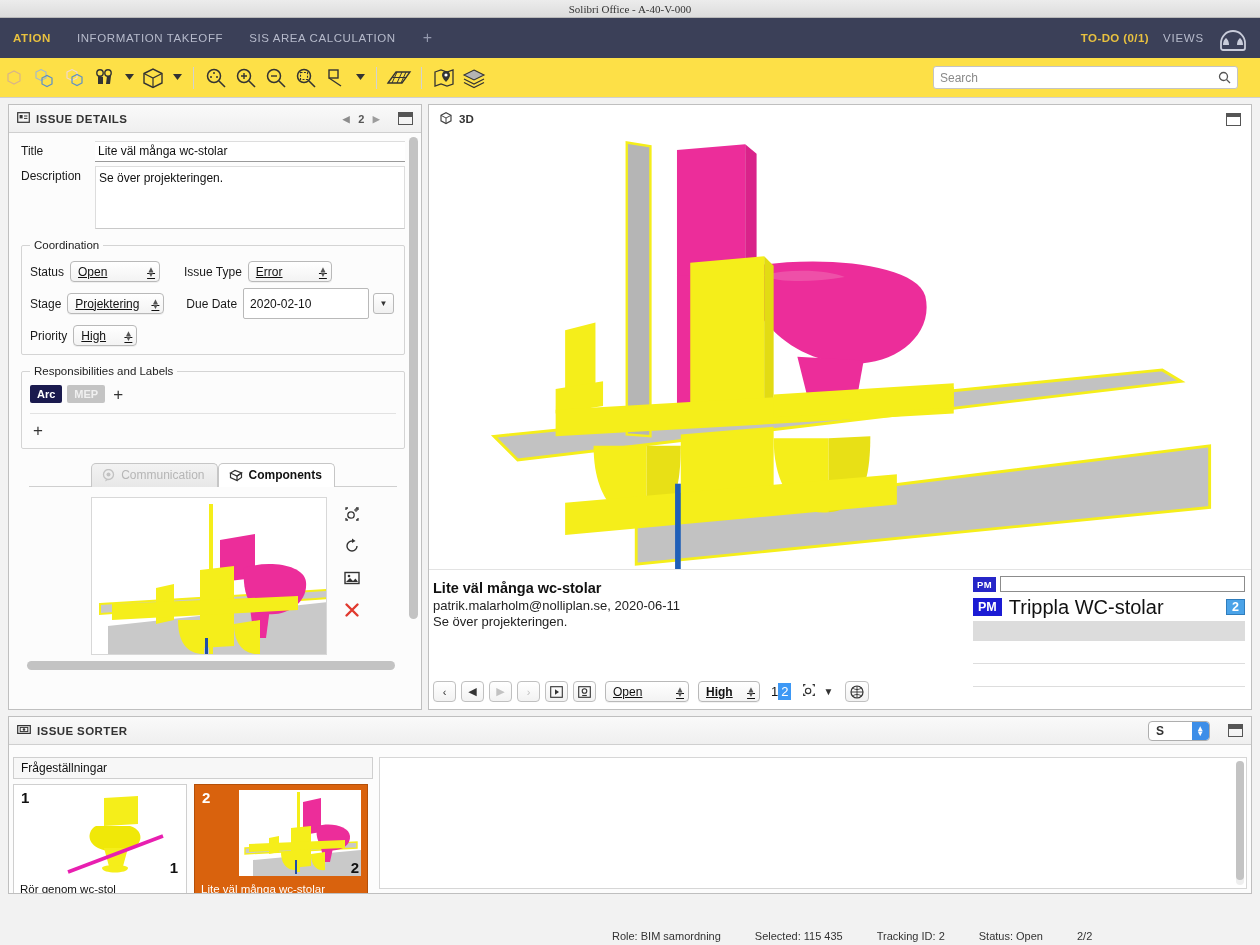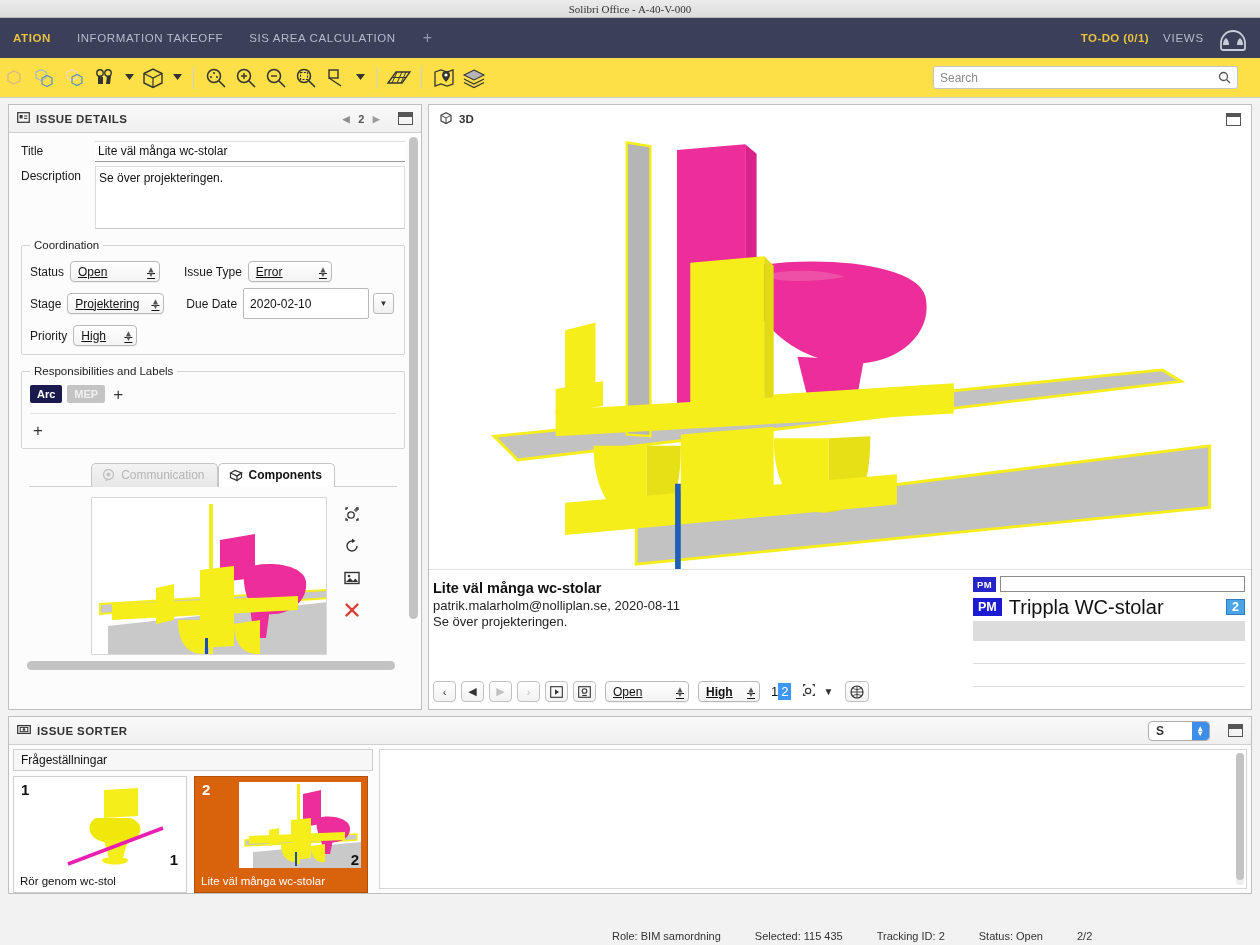--- a/index.html
+++ b/index.html
@@ -192,21 +192,21 @@
     padding: 2px 5px;
   }
   .pm-label { font-size:20px; color:#111; flex:1; }
   .pm-count {
     background:#4ba3e8; color:#fff; font-size:12.5px; font-weight:bold;
     border:1px solid #2f7dbd; padding:0px 5px;
   }
   .pm-blank-gray { height:20px; background:#dcdcdc; margin-top:3px; }
   .pm-blank { height:20px; background:#fff; margin-top:3px; border-bottom:1px solid #ddd;}
   
-  #sorter { margin: 6px 8px 0 8px; height: 178px; background:#fcfcfc; border:1px solid #bfbfbf; display:flex; flex-direction:column;}
+  #sorter { margin: 6px 8px 0 8px; height: 178px; background:#fcfcfc; border:1px solid #bfbfbf; display:flex; flex-direction:column;gap:8px;}
   #sorter-body { flex:1; display:flex; padding: 4px 4px 4px 4px; gap:6px; overflow:hidden;}
   #sorter-left { width: 360px; display:flex; flex-direction:column;}
   .sorter-group {
     border:1px solid #cfcfcf; background:#f7f7f7;
     font-size:12px; padding: 3px 7px; color:#111;
   }
   .cards { display:flex; gap:7px; margin-top:5px;}
   .card { width:174px; border:1px solid #cfcfcf; background:#fff; position:relative; }
   .card.sel { background:#d9620d; border-color:#b44f08; }
   .card-top { height:95px; position:relative; }
@@ -595,21 +595,21 @@
         <polygon points="232,318 330,310 330,400 232,406" fill="#f5ee1a"></polygon>
         <polygon points="110,390 460,360 460,392 110,424" fill="#f5ee1a"></polygon>
 
         <rect x="226" y="370" width="6" height="92" fill="#1f5fb8"></rect>
       </svg>
     </div>
 
     <div id="v3d-bottom">
       <div id="comment-area">
         <div id="comment-title">Lite väl många wc-stolar</div>
-        <div id="comment-meta">patrik.malarholm@nolliplan.se, 2020-08-11</div>
+        <div id="comment-meta">patrik.malarholm@nolliplan.se, 2020-06-11</div>
         <div id="comment-text">Se över projekteringen.</div>
         <div id="comment-toolbar">
           <div class="rbtn">‹</div>
           <div class="rbtn">◀</div>
           <div class="rbtn dim">▶</div>
           <div class="rbtn dim">›</div>
           <div class="rbtn">
             <svg width="13" height="12" viewBox="0 0 13 12">
                 <rect x=".7" y=".7" width="11.6" height="10.6" fill="none" stroke="#333" stroke-width="1.1"></rect>
                 <path d="M5 3.2 L9 6 L5 8.8 Z" fill="#333"></path>

